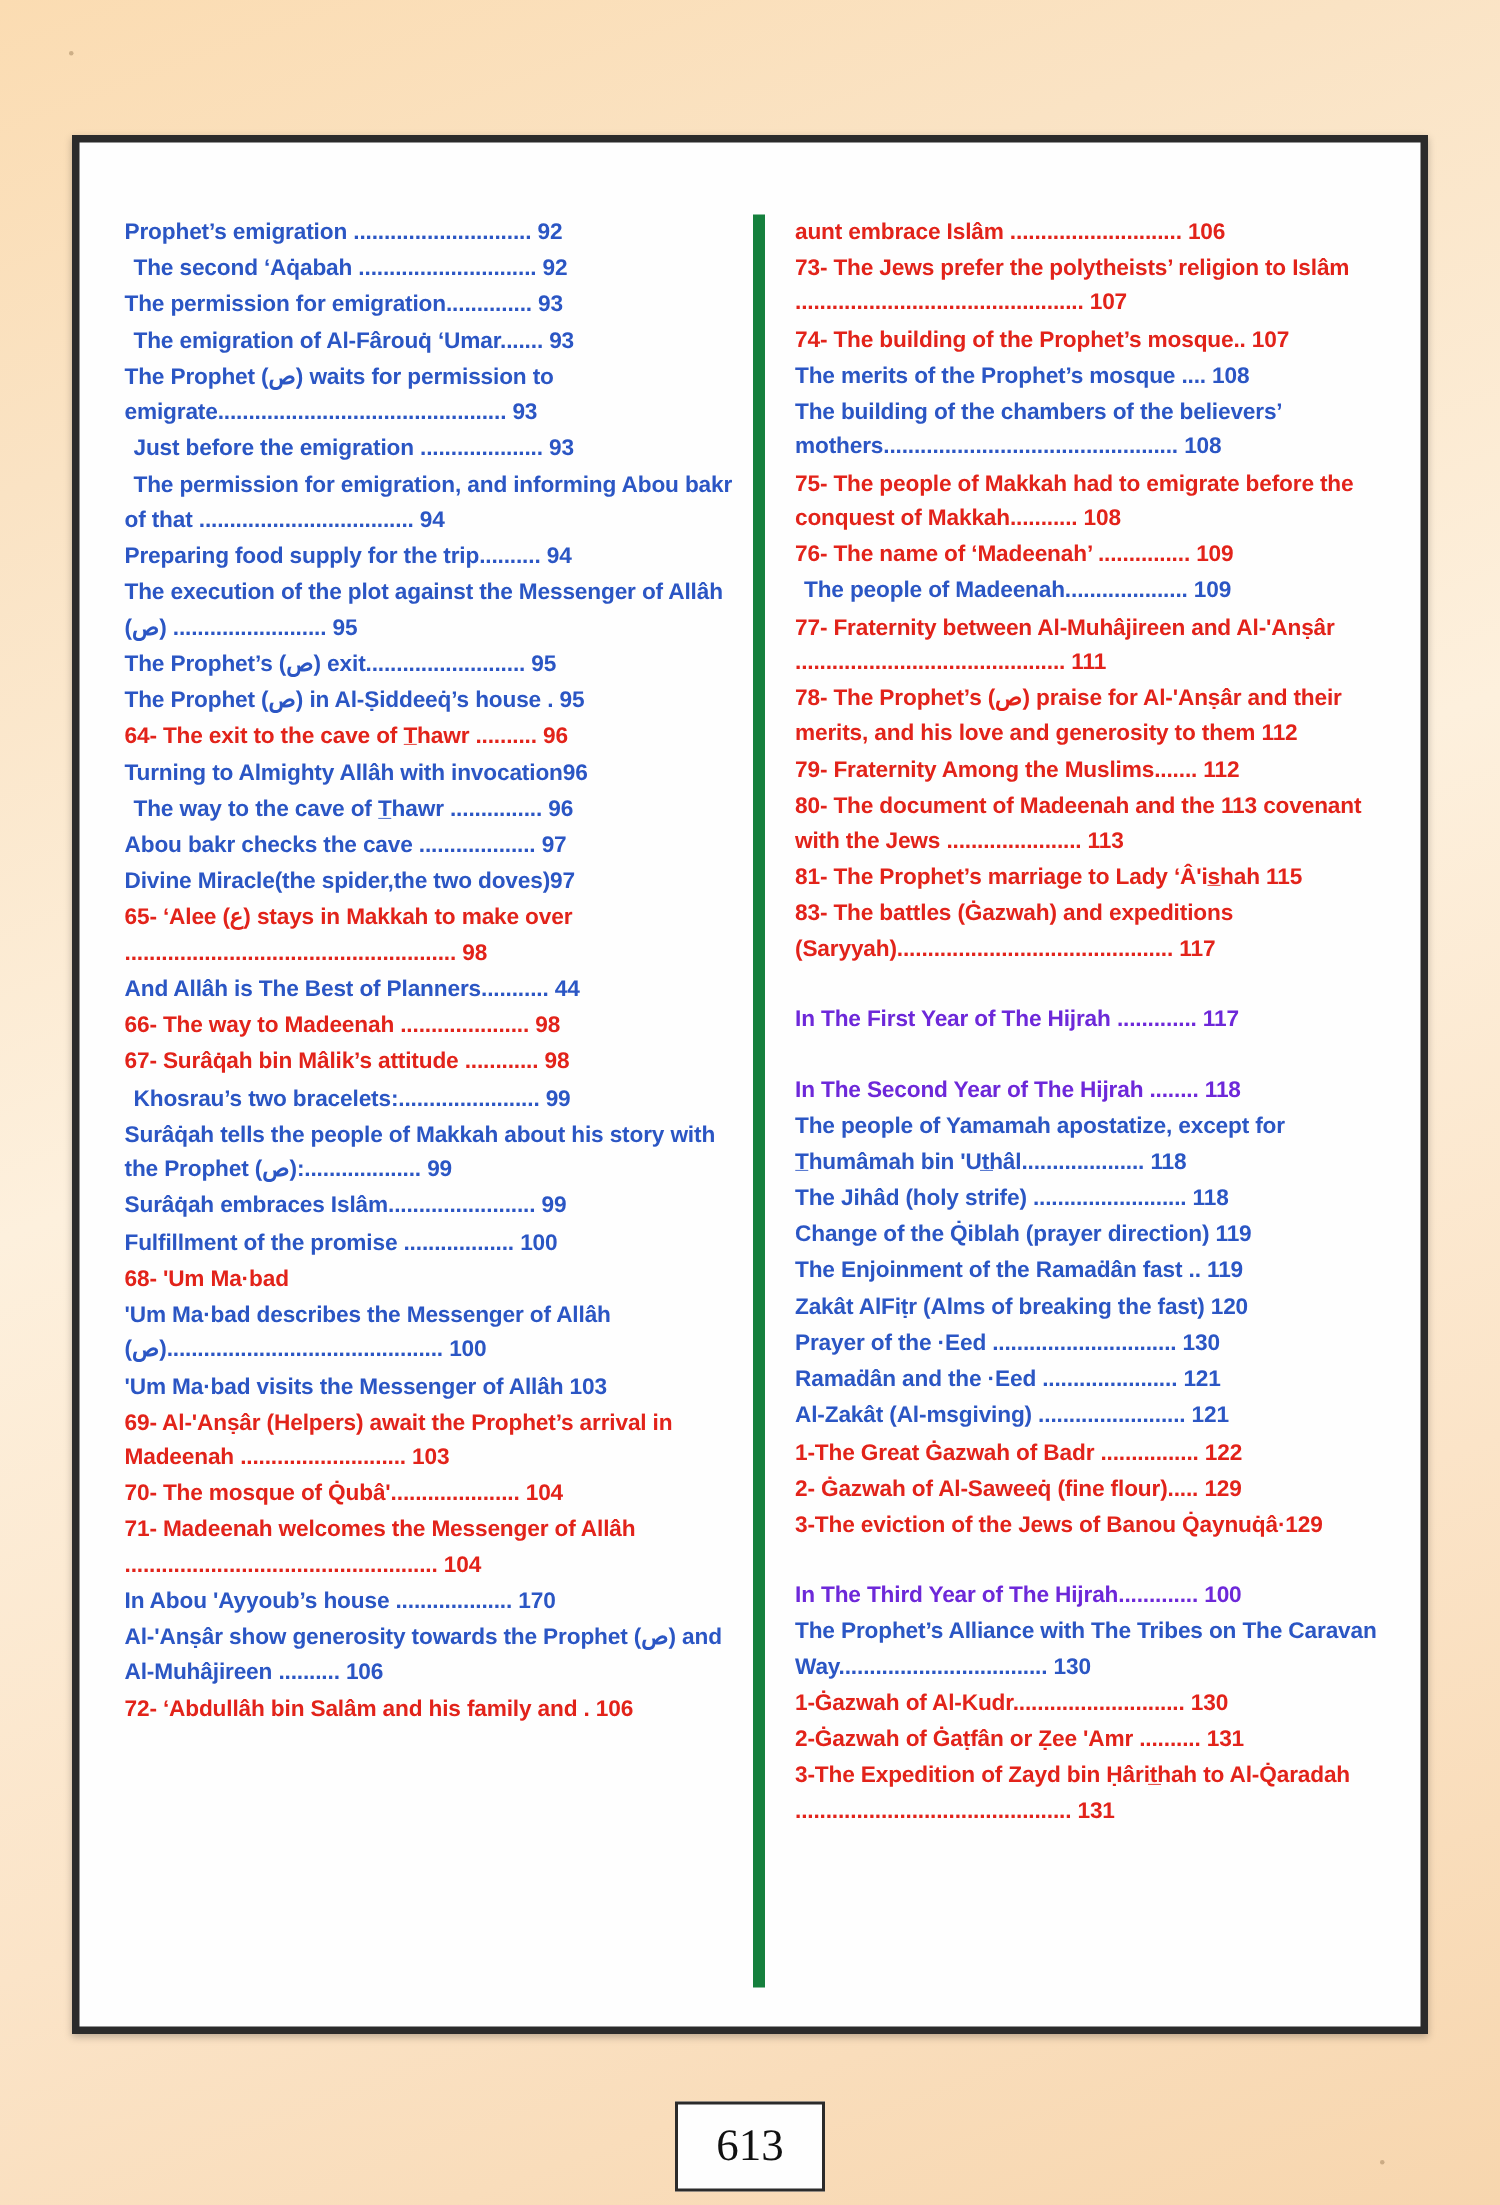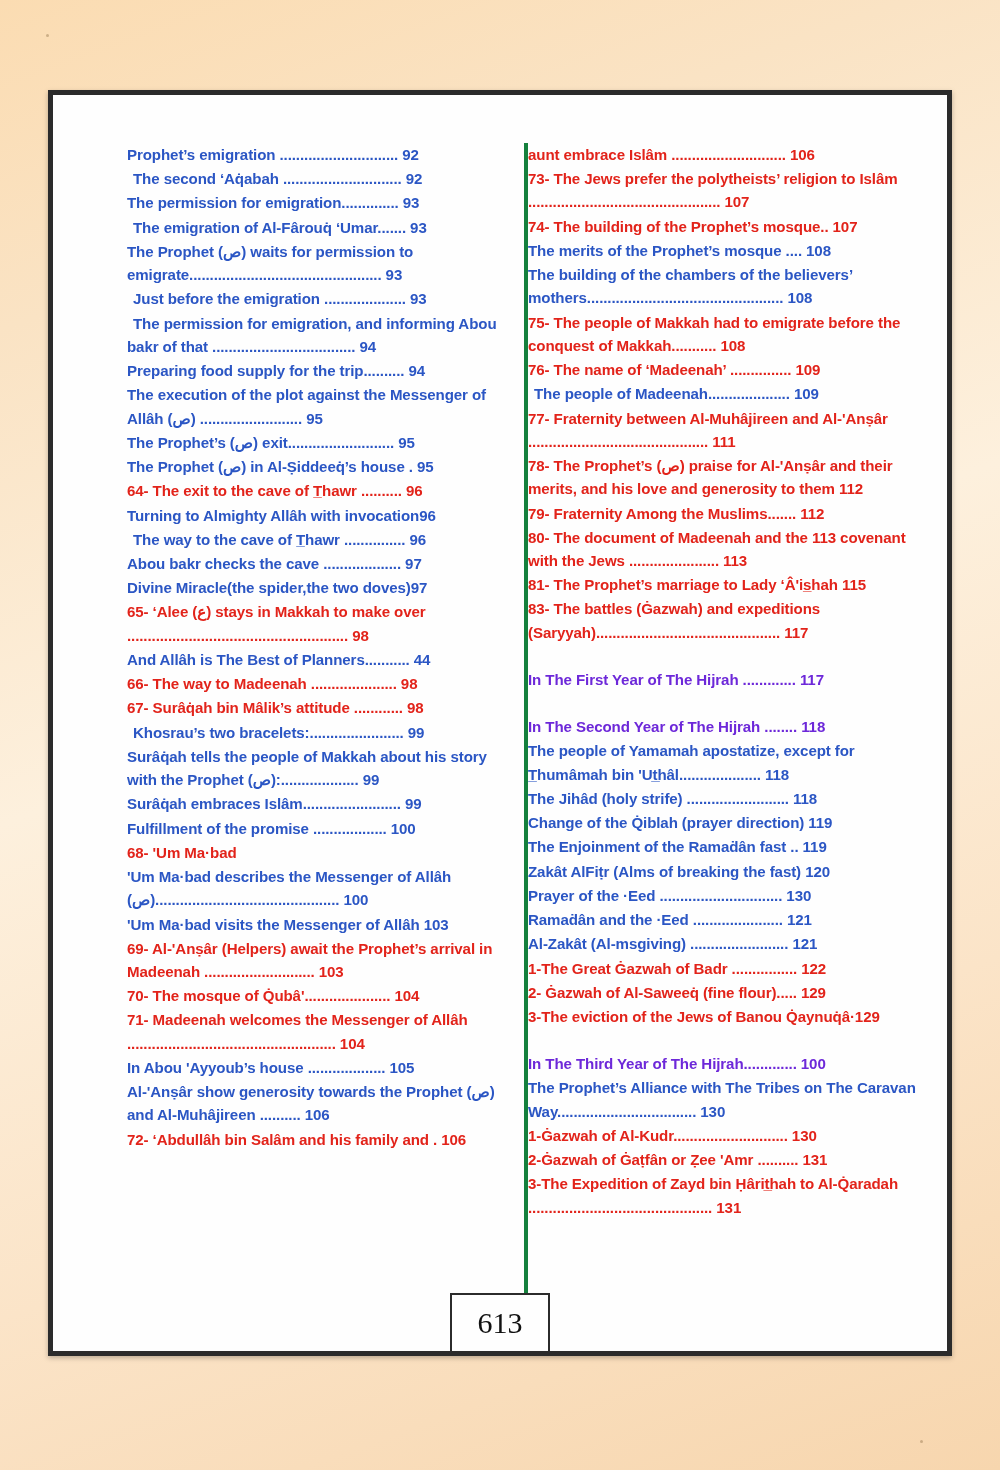--- a/index.html
+++ b/index.html
@@ -33,44 +33,44 @@
     bottom: 26px;
     display: flex;
     gap: 0;
   }
   .col {
     width: 50%;
     box-sizing: border-box;
   }
   .col-left {
     padding-right: 4px;
-    margin-left: 44px;
   }
   .col-right {
-    border-left: 4px solid #15803d;
+    padding-left: 20px;
+    border-left: 8px solid #15803d;
   }
   .entry {
     font-size: 15.1px;
     line-height: 1.54;
     font-weight: bold;
     margin: 0 0 1px 0;
     white-space: normal;
     letter-spacing: -0.1px;
   }
   .entry.indent {
     text-indent: 6px;
   }
   .c-blue   { color: #2b56c4; }
   .c-red    { color: #e2231a; }
   .c-green  { color: #6d28d9; margin-top: 24px; }
   .page-number-box {
     position: absolute;
     left: 50%;
     transform: translateX(-50%);
-    top: 1293px;
+    top: 1401px;
     width: 96px;
     height: 56px;
     border: 2px solid #2b2b2b;
     background: #fefefe;
     display: flex;
     align-items: center;
     justify-content: center;
     font-size: 30px;
     color: #111;
     font-family: "Liberation Serif", serif;
@@ -115,21 +115,21 @@
         <div class="entry c-blue indent">Khosrau’s two bracelets:....................... 99</div>
         <div class="entry c-blue">Surâq̇ah tells the people of Makkah about his story with the Prophet (ص):................... 99</div>
         <div class="entry c-blue">Surâq̇ah embraces Islâm........................ 99</div>
         <div class="entry c-blue">Fulfillment of the promise .................. 100</div>
         <div class="entry c-red">68- 'Um Ma·bad</div>
         <div class="entry c-blue">'Um Ma·bad describes the Messenger of Allâh (ص)............................................. 100</div>
         <div class="entry c-blue">'Um Ma·bad visits the Messenger of Allâh 103</div>
         <div class="entry c-red">69- Al-'Anṣâr (Helpers) await the Prophet’s arrival in Madeenah ........................... 103</div>
         <div class="entry c-red">70- The mosque of Q̇ubâ'..................... 104</div>
         <div class="entry c-red">71- Madeenah welcomes the Messenger of Allâh ................................................... 104</div>
-        <div class="entry c-blue">In Abou 'Ayyoub’s house ................... 105</div>
+        <div class="entry c-blue">In Abou 'Ayyoub’s house ................... 170</div>
         <div class="entry c-blue">Al-'Anṣâr show generosity towards the Prophet (ص) and Al-Muhâjireen .......... 106</div>
         <div class="entry c-red">72- ‘Abdullâh bin Salâm and his family and . 106</div>
       </div>
     <div class="col col-right" id="col-right">
         <div class="entry c-red">aunt embrace Islâm ............................ 106</div>
         <div class="entry c-red">73- The Jews prefer the polytheists’ religion to Islâm ............................................... 107</div>
         <div class="entry c-red">74- The building of the Prophet’s mosque.. 107</div>
         <div class="entry c-blue">The merits of the Prophet’s mosque .... 108</div>
         <div class="entry c-blue">The building of the chambers of the believers’ mothers................................................ 108</div>
         <div class="entry c-red">75- The people of Makkah had to emigrate before the conquest of Makkah........... 108</div>

